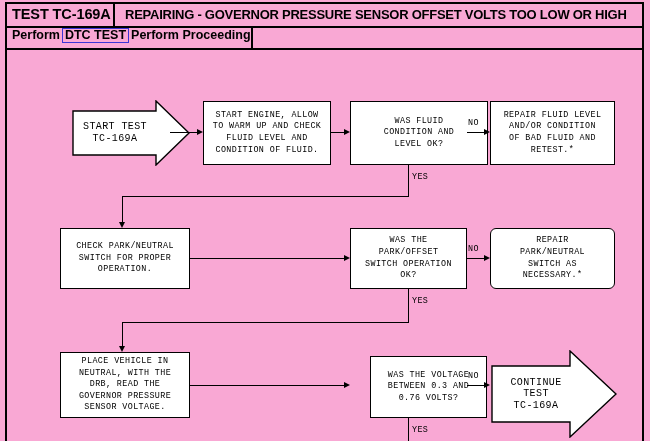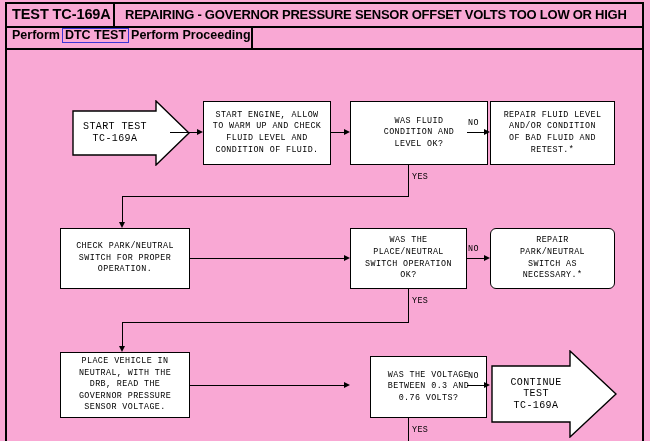--- a/index.html
+++ b/index.html
@@ -242,21 +242,21 @@
   <div class="arrowhead-d" style="left:118.5px; top:222px;"></div>
 
   <div class="fbox" style="left:60px; top:228px; width:130px; height:61px;">CHECK PARK/NEUTRAL
 SWITCH FOR PROPER
 OPERATION.</div>
 
   <div class="hline" style="left:190px; top:258px; width:157px;"></div>
   <div class="arrowhead-r" style="left:344px; top:254.5px;"></div>
 
   <div class="fbox" style="left:350px; top:228px; width:117px; height:61px;">WAS THE
-PLACE/NEUTRAL
+PARK/OFFSET
 SWITCH OPERATION
 OK?</div>
 
   <div class="hline" style="left:467px; top:258px; width:20px;"></div>
   <div class="arrowhead-r" style="left:484px; top:254.5px;"></div>
   <div class="edge-label" style="left:468px; top:244px;">NO</div>
 
   <div class="fbox" style="left:490px; top:228px; width:125px; height:61px;border-radius:6px;">REPAIR
 PARK/NEUTRAL
 SWITCH AS

